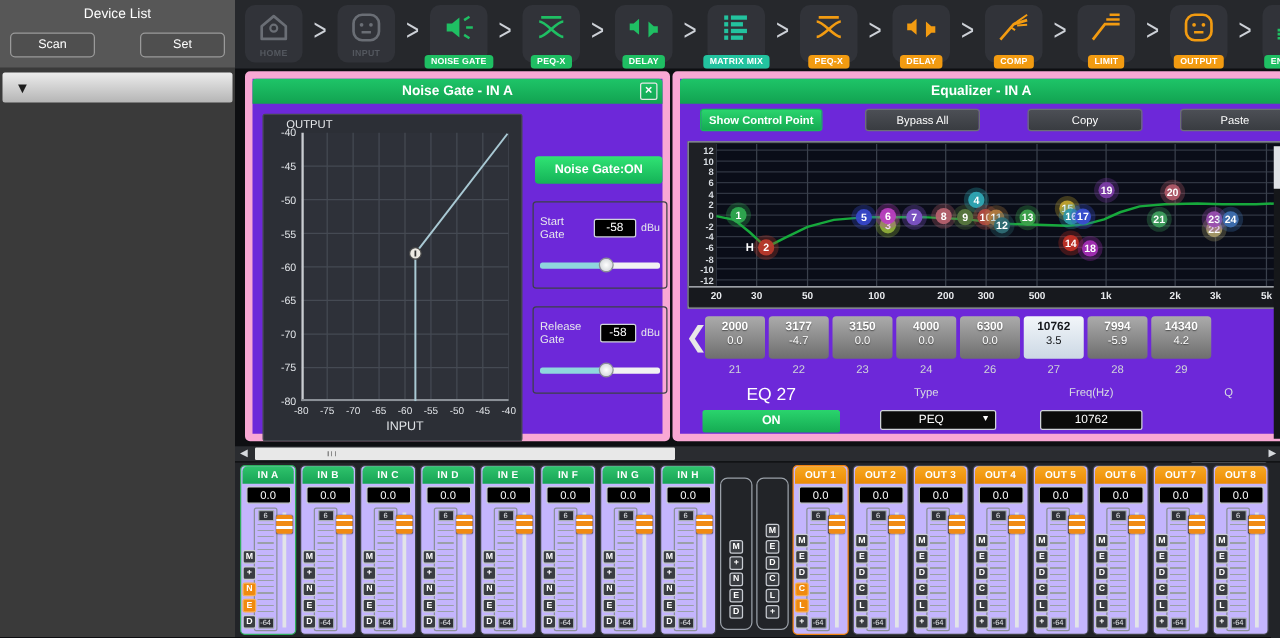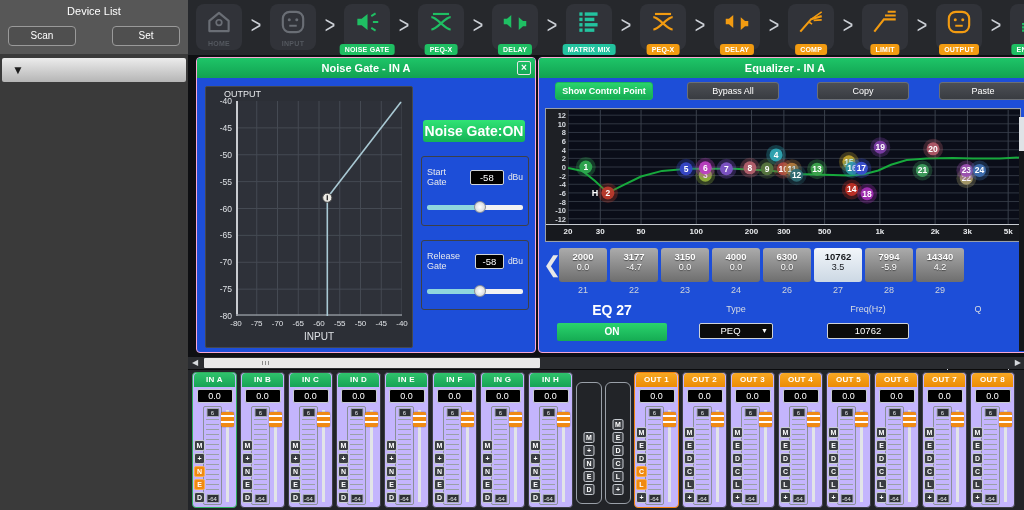--- a/index.html
+++ b/index.html
@@ -26,39 +26,39 @@
   .tile svg { position:absolute; left:50%; top:3px; transform:translateX(-50%); }
   .tile .inlabel { position:absolute; bottom:3px; width:100%; text-align:center; color:#54585f;
     font-size:7px; font-weight:bold; letter-spacing:.3px; }
   .badge { position:absolute; bottom:-5px; left:50%; transform:translateX(-50%); white-space:nowrap;
     color:#fff; font-size:7px; font-weight:bold; padding:2px 5px; border-radius:3px; letter-spacing:.2px; z-index:3;}
   .chev { flex:0 0 auto; color:#cdd1d7; font-size:24px; font-weight:300; line-height:50px; margin:0 7px;
     transform:scaleX(.75); }
 
   
   .mainarea { position:absolute; left:188px; top:55px; width:836px; height:302px; background:#0e0f12; }
-  .panel { position:absolute; background:#1d4ed8; border:1px solid #f9a8d4; border-radius:4px; }
+  .panel { position:absolute; background:#6d28d9; border:6px solid #f9a8d4; border-radius:4px; }
   .titlebar { height:20px; background:linear-gradient(#1ec568,#12a251); border-radius:3px 3px 0 0;
     color:#fff; font-size:11px; font-weight:bold; text-align:center; line-height:20px; position:relative; }
   .closebox { position:absolute; right:4px; top:3px; width:14px; height:14px; border:1px solid #e6e6e6;
     border-radius:2px; color:#fff; font-size:10px; line-height:12px; text-align:center; }
 
   
   #ng-panel { left:8px; top:2px; width:340px; height:296px; }
   .ng-graphbox { position:absolute; left:8px; top:28px; width:208px; height:262px;
     border:1px solid #44484f; border-radius:2px; background:#2c2f36; }
   .ng-ylab { position:absolute; left:18px; top:2px; width:44px; overflow:hidden; white-space:nowrap;
     color:#e8eaed; font-size:9px; }
   .ng-plotwrap { position:absolute; left:30px; top:14px; }
   .ng-yticks span { position:absolute; right:180px; width:24px; text-align:right; color:#dfe2e6; font-size:8.5px; }
   .ng-xticks span { position:absolute; top:232px; width:20px; text-align:center; color:#dfe2e6; font-size:8px; }
   .ng-xlab { position:absolute; top:244px; left:30px; width:166px; text-align:center; color:#dfe2e6; font-size:10px; }
   .ng-ctrl { position:absolute; left:224px; top:28px; width:108px; }
   .ng-on { margin:34px 0 0 2px; width:102px; height:22px; border-radius:3px; text-align:center;
-    background:linear-gradient(#30e374,#14b257); color:#fff; font-size:14px; font-weight:bold; line-height:22px; }
+    background:linear-gradient(#30e374,#14b257); color:#fff; font-size:10px; font-weight:bold; line-height:22px; }
   .ng-group { margin-top:14px; border:1px solid #3c4047; border-radius:3px; padding:10px 5px 12px 5px; }
   .ng-row { display:flex; align-items:center; gap:4px; }
   .ng-lab { color:#e8eaed; font-size:9px; flex:1 1 auto; }
   .ng-val { width:36px; height:15px; background:#000; border:1px solid #d0d4da; border-radius:2px;
     color:#fff; font-size:9.5px; text-align:center; line-height:14px; }
   .ng-unit { color:#e8eaed; font-size:8.5px; }
   .slider { position:relative; margin-top:14px; height:12px; }
   .sl-track-l { position:absolute; left:0; top:4px; height:5px; background:#8fd6dd; border-radius:2px 0 0 2px; }
   .sl-track-r { position:absolute; top:4px; right:0; height:5px; background:#f2f2f2; border-radius:0 2px 2px 0; }
   .sl-handle { position:absolute; top:0; width:12px; height:12px; border-radius:50%;
@@ -84,21 +84,21 @@
   .eq-cells { position:absolute; left:20px; top:0; display:flex; gap:3px; }
   .eq-cell { width:48px; }
   .eq-cellbox { height:34px; background:linear-gradient(#ababab,#6e6e6e); border-radius:3px;
     color:#fff; text-align:center; font-size:9.5px; font-weight:bold; padding-top:3px;
     text-shadow:0 1px 1px rgba(0,0,0,.5); }
   .eq-cellbox .g { font-size:9px; font-weight:normal; }
   .eq-cell.sel .eq-cellbox { background:linear-gradient(#f2f6fa,#ccd8e4); color:#16181c; text-shadow:none; }
   .eq-cellnum { margin-top:3px; text-align:center; color:#cfd3d9; font-size:9px; }
   .eq-ctrls { position:absolute; left:0; top:244px; width:100%; }
   .eq-name { position:absolute; left:18px; top:0; width:110px; text-align:center; color:#fff;
-    font-size:14px; font-weight:bold; }
+    font-size:14px; font-weight:normal; }
   .eq-on { position:absolute; left:18px; top:21px; width:110px; height:18px; border-radius:2px;
     background:linear-gradient(#2ad46d,#15ab53); color:#fff; font-size:10px; font-weight:bold;
     text-align:center; line-height:18px; }
   .eq-flab { position:absolute; top:2px; color:#d8dce2; font-size:9px; text-align:center; }
   .eq-fbox { position:absolute; top:21px; height:16px; background:#0b0b0b; border:1px solid #cfd3d9;
     border-radius:2px; color:#fff; font-size:9.5px; text-align:center; line-height:14px; }
   .eq-fbox .dd { float:right; margin-right:4px; font-size:7px; }
   .vscroll { position:absolute; right:0; top:62px; width:5px; height:234px; background:#15171a; }
   .vscroll .thumb { position:absolute; top:0; left:0; width:5px; height:34px; background:#dfe2e6; }
 
@@ -567,21 +567,21 @@
                 <div class="g">4.2</div>
               </div>
               <div class="eq-cellnum">29</div>
             </div>
           </div>
       </div>
       <div class="eq-ctrls">
         <div class="eq-name">EQ 27</div>
         <div class="eq-on">ON</div>
         <div class="eq-flab" style="left:160px;width:74px;">Type</div>
-        <div class="eq-fbox" style="left:160px;width:74px;">
+        <div class="eq-fbox" style="left:160px;width:93px;">
           <span>PEQ</span>
           <span class="dd">▼</span>
         </div>
         <div class="eq-flab" style="left:288px;width:82px;">Freq(Hz)</div>
         <div class="eq-fbox" style="left:288px;width:82px;">10762</div>
         <div class="eq-flab" style="left:408px;width:62px;">Q</div>
         <div class="eq-fbox" style="left:408px;width:62px;margin-top:42px;">1.0</div>
       </div>
     </div>
 

